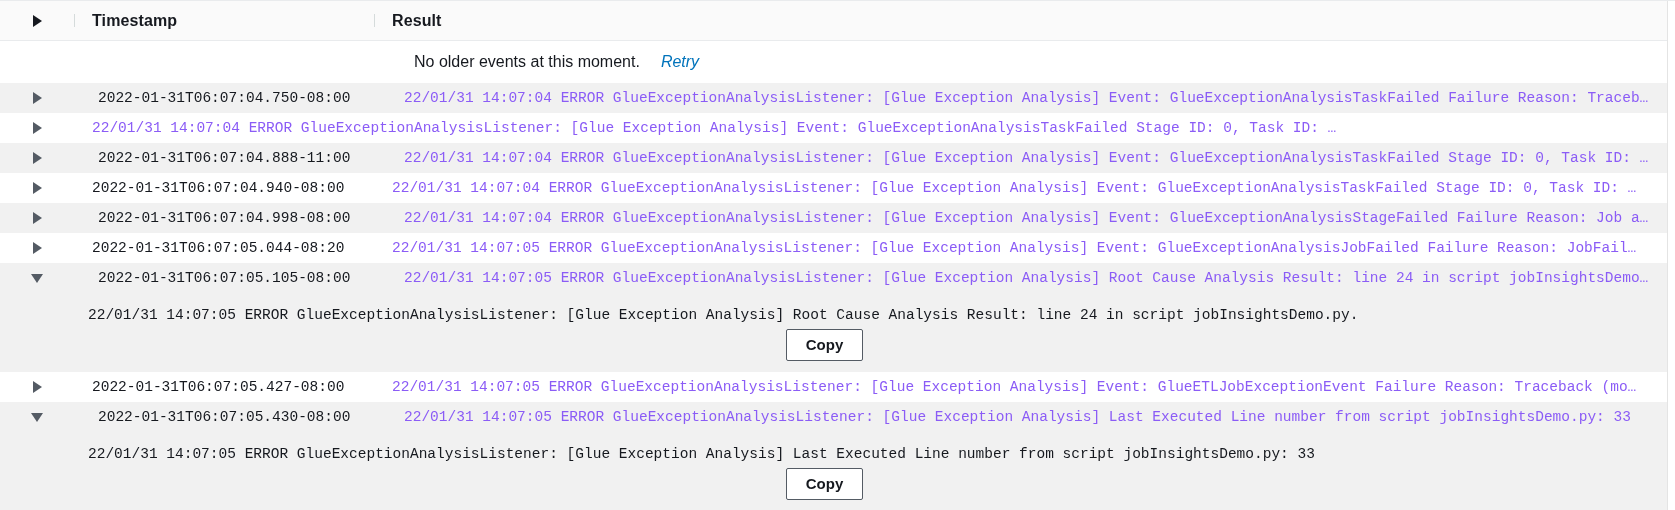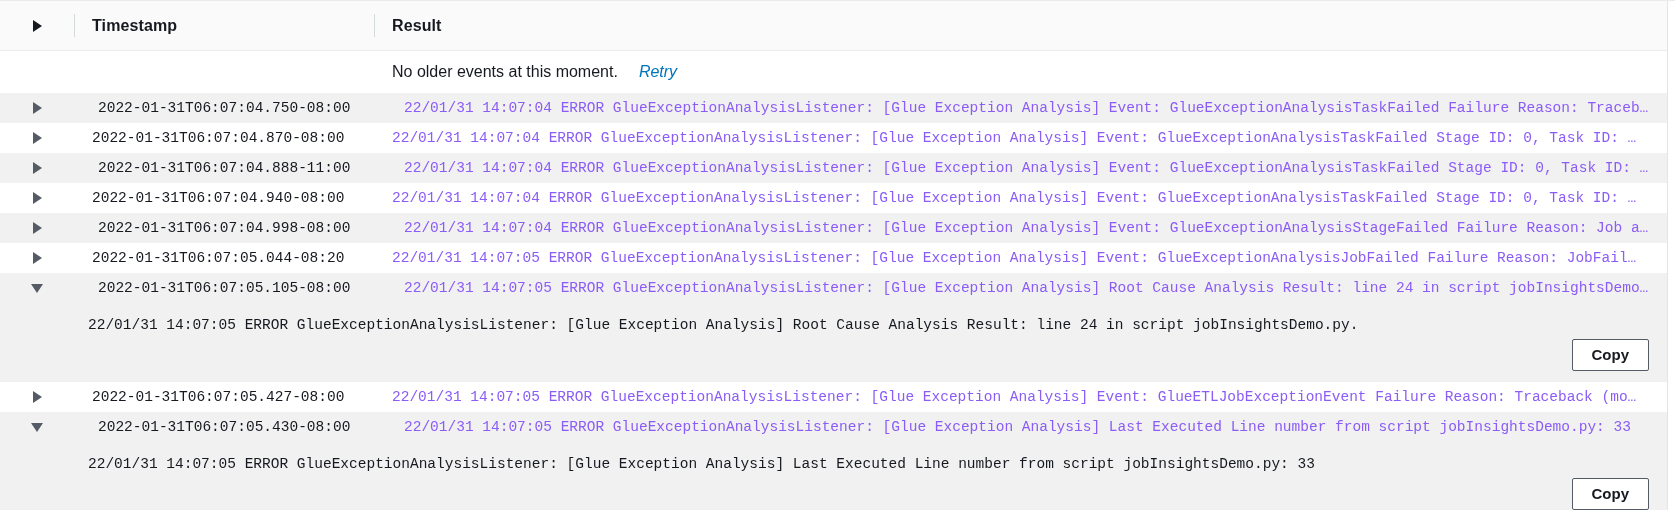--- a/index.html
+++ b/index.html
@@ -18,21 +18,21 @@
     position: relative;
     background: #ffffff;
     border-top: 1px solid #e9ebed;
     overflow: hidden;
   }
 
   
   .thead {
     display: flex;
     align-items: center;
-    height: 50px;
+    height: 40px;
     background: #fafafa;
     border-bottom: 1px solid #e9ebed;
     position: relative;
   }
   .th {
     font-size: 16px;
     font-weight: bold;
     color: #16191f;
     letter-spacing: 0.1px;
   }
@@ -118,20 +118,21 @@
     max-width: 1285px;
     display: block;
   }
 
   
   .notice-row {
     display: flex;
     align-items: center;
     height: 42px;
     background: #ffffff;
+    padding-left: 22px;
   }
   .notice-text {
     font-size: 16px;
     color: #16191f;
   }
   .retry-link {
     font-size: 16px;
     color: #0073bb;
     font-style: italic;
     font-weight: normal;
@@ -149,21 +150,21 @@
   .detail-text {
     font-family: "Liberation Mono", "DejaVu Sans Mono", monospace;
     font-size: 14.5px;
     color: #16191f;
     white-space: nowrap;
     padding: 12px 0 4px 88px;
     line-height: 20px;
   }
   .copy-row {
     display: flex;
-    justify-content: flex-end;
+    justify-content: center;
     padding: 0 26px 11px 0;
   }
   .copy-btn {
     background: #ffffff;
     border: 1px solid #545b64;
     border-radius: 2px;
     color: #16191f;
     font-family: "Liberation Sans", sans-serif;
     font-size: 15px;
     font-weight: bold;
@@ -227,23 +228,20 @@
           <span class="ts-cell">2022-01-31T06:07:04.750-08:00</span>
         </div>
         <div class="col-msg">
           <span class="msg-cell">22/01/31 14:07:04 ERROR GlueExceptionAnalysisListener: [Glue Exception Analysis] Event: GlueExceptionAnalysisTaskFailed Failure Reason: Traceb…</span>
         </div>
       </div>
       <div class="trow plain">
         <div class="col-toggle">
           <span class="caret caret-right"></span>
         </div>
-        <div class="col-ts">
-          <span class="ts-cell">2022-01-31T06:07:04.870-08:00</span>
-        </div>
         <div class="col-msg">
           <span class="msg-cell">22/01/31 14:07:04 ERROR GlueExceptionAnalysisListener: [Glue Exception Analysis] Event: GlueExceptionAnalysisTaskFailed Stage ID: 0, Task ID: …</span>
         </div>
       </div>
       <div class="trow stripe">
         <div class="col-toggle">
           <span class="caret caret-right"></span>
         </div>
         <div class="col-ts">
           <span class="ts-cell">2022-01-31T06:07:04.888-11:00</span>

